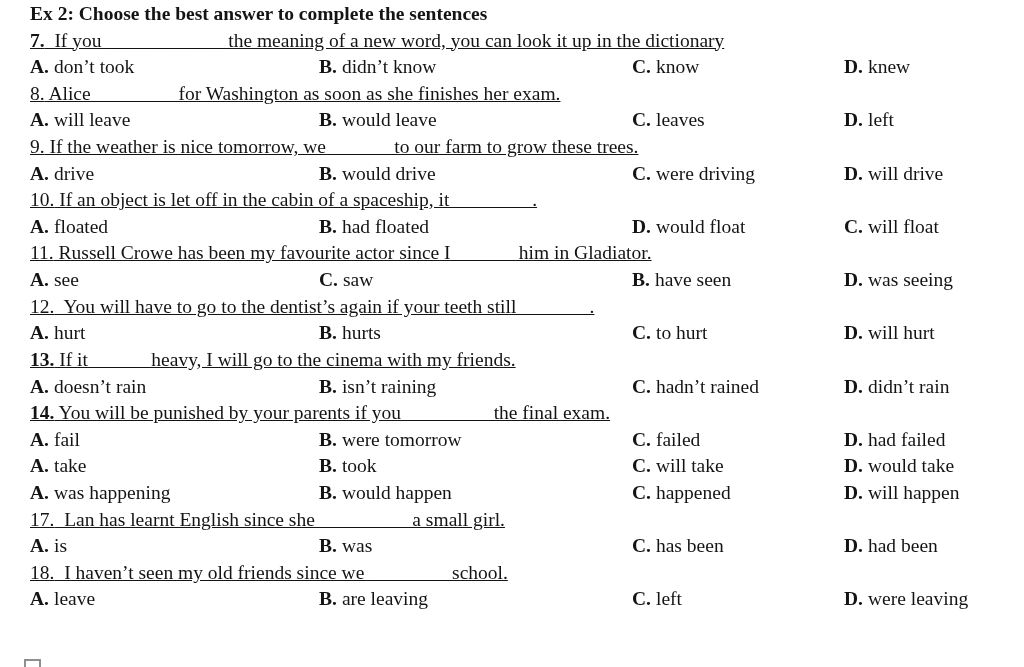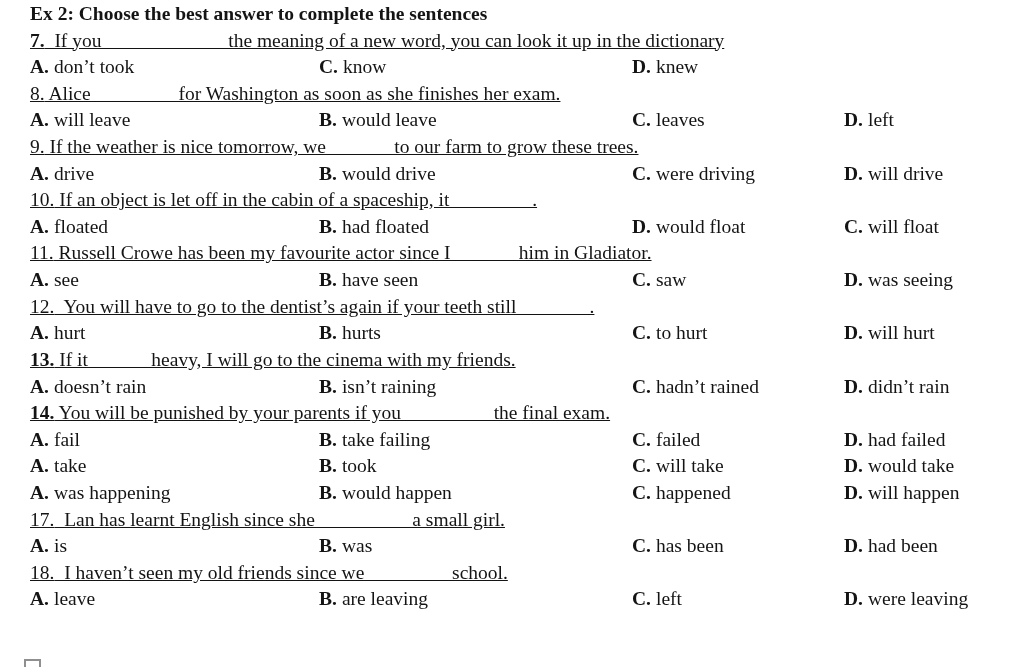--- a/index.html
+++ b/index.html
@@ -34,20 +34,21 @@
 </head>
 <body>
 
 <div class="page">
 
   <div class="line title">Ex 2: Choose the best answer to complete the sentences</div>
 
   <div class="line qline"><span class="qnum bold">7.</span><span class="qtext">  If you ____________ the meaning of a new word, you can look it up in the dictionary</span></div>
   <div class="line opts">
     <div class="opt"><span class="opt-label">A.</span><span class="opt-text">don’t took</span></div>
+    <div class="opt"><span class="opt-label">B.</span><span class="opt-text">didn’t know</span></div>
     <div class="opt"><span class="opt-label">C.</span><span class="opt-text">know</span></div>
     <div class="opt"><span class="opt-label">D.</span><span class="opt-text">knew</span></div>
   </div>
 
   <div class="line qline"><span class="qnum">8.</span><span class="qtext"> Alice ________ for Washington as soon as she finishes her exam.</span></div>
   <div class="line opts">
     <div class="opt"><span class="opt-label">A.</span><span class="opt-text">will leave</span></div>
     <div class="opt"><span class="opt-label">B.</span><span class="opt-text">would leave</span></div>
     <div class="opt"><span class="opt-label">C.</span><span class="opt-text">leaves</span></div>
     <div class="opt"><span class="opt-label">D.</span><span class="opt-text">left</span></div>
@@ -65,22 +66,22 @@
   <div class="line opts">
     <div class="opt"><span class="opt-label">A.</span><span class="opt-text">floated</span></div>
     <div class="opt"><span class="opt-label">B.</span><span class="opt-text">had floated</span></div>
     <div class="opt"><span class="opt-label">D.</span><span class="opt-text">would float</span></div>
     <div class="opt"><span class="opt-label">C.</span><span class="opt-text">will float</span></div>
   </div>
 
   <div class="line qline"><span class="qnum">11.</span><span class="qtext"> Russell Crowe has been my favourite actor since I ______ him in Gladiator.</span></div>
   <div class="line opts">
     <div class="opt"><span class="opt-label">A.</span><span class="opt-text">see</span></div>
+    <div class="opt"><span class="opt-label">C.</span><span class="opt-text">saw</span></div>
     <div class="opt"><span class="opt-label">B.</span><span class="opt-text">have seen</span></div>
-    <div class="opt"><span class="opt-label">C.</span><span class="opt-text">saw</span></div>
     <div class="opt"><span class="opt-label">D.</span><span class="opt-text">was seeing</span></div>
   </div>
 
   <div class="line qline"><span class="qnum">12.</span><span class="qtext">  You will have to go to the dentist’s again if your teeth still _______.</span></div>
   <div class="line opts">
     <div class="opt"><span class="opt-label">A.</span><span class="opt-text">hurt</span></div>
     <div class="opt"><span class="opt-label">B.</span><span class="opt-text">hurts</span></div>
     <div class="opt"><span class="opt-label">C.</span><span class="opt-text">to hurt</span></div>
     <div class="opt"><span class="opt-label">D.</span><span class="opt-text">will hurt</span></div>
   </div>
@@ -89,21 +90,21 @@
   <div class="line opts">
     <div class="opt"><span class="opt-label">A.</span><span class="opt-text">doesn’t rain</span></div>
     <div class="opt"><span class="opt-label">B.</span><span class="opt-text">isn’t raining</span></div>
     <div class="opt"><span class="opt-label">C.</span><span class="opt-text">hadn’t rained</span></div>
     <div class="opt"><span class="opt-label">D.</span><span class="opt-text">didn’t rain</span></div>
   </div>
 
   <div class="line qline"><span class="qnum bold">14.</span><span class="qtext"> You will be punished by your parents if you _________the final exam.</span></div>
   <div class="line opts">
     <div class="opt"><span class="opt-label">A.</span><span class="opt-text">fail</span></div>
-    <div class="opt"><span class="opt-label">B.</span><span class="opt-text">take failing</span></div>
+    <div class="opt"><span class="opt-label">B.</span><span class="opt-text">were tomorrow</span></div>
     <div class="opt"><span class="opt-label">C.</span><span class="opt-text">failed</span></div>
     <div class="opt"><span class="opt-label">D.</span><span class="opt-text">had failed</span></div>
   </div>
 
   <div class="line opts">
     <div class="opt"><span class="opt-label">A.</span><span class="opt-text">take</span></div>
     <div class="opt"><span class="opt-label">B.</span><span class="opt-text">took</span></div>
     <div class="opt"><span class="opt-label">C.</span><span class="opt-text">will take</span></div>
     <div class="opt"><span class="opt-label">D.</span><span class="opt-text">would take</span></div>
   </div>

